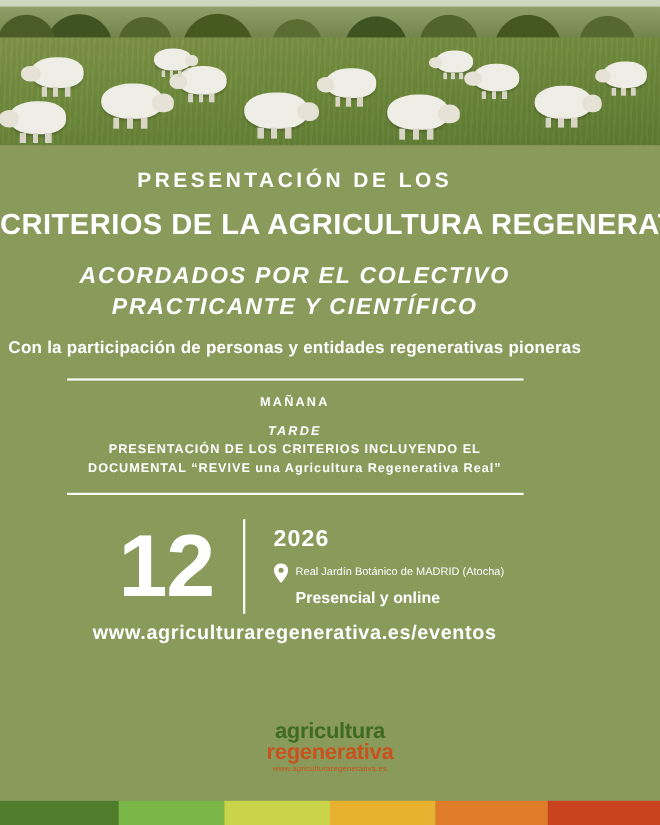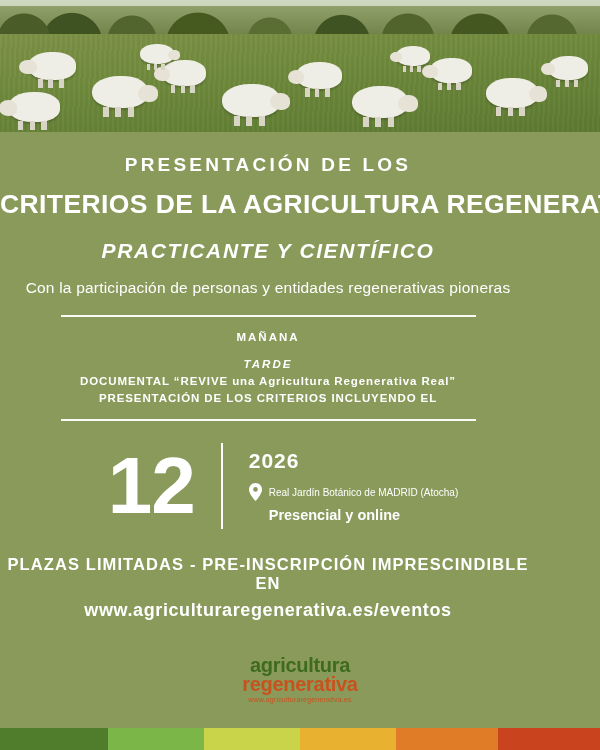--- a/index.html
+++ b/index.html
@@ -121,21 +121,21 @@
     margin-top: 17px;
     font-size: 21px;
     font-weight: bold;
     font-style: italic;
     letter-spacing: 1.6px;
     line-height: 1.35;
   }
   .participation {
     margin-top: 14px;
     font-size: 15.5px;
-    font-weight: normal;
+    font-weight: bold;
     letter-spacing: .2px;
   }
 
   .rule {
     width: 415px;
     height: 2px;
     background: #ffffff;
     margin: 18px auto 0;
     opacity: .95;
   }
@@ -336,32 +336,33 @@
     <div class="sheep flip" style="left:140px; top:44px;  width:34px; height:20px;"></div>
     <div class="sheep" style="left:396px; top:46px;  width:34px; height:20px;"></div>
   </div>
 
   <div class="content">
 
     <div class="kicker">PRESENTACIÓN DE LOS</div>
     <div class="headline">CRITERIOS DE LA AGRICULTURA REGENERATIVA</div>
 
     <div class="subhead">
+      <div>ACORDADOS POR EL COLECTIVO</div>
       <div>PRACTICANTE Y CIENTÍFICO</div>
     </div>
 
     <div class="participation">Con la participación de personas y entidades regenerativas pioneras</div>
 
     <div class="rule"></div>
 
     <div class="schedule">
       <div class="sched-title">MAÑANA</div>
       <div class="sched-title" style="margin-top:9px;font-style:italic;">TARDE</div>
+      <div class="sched-line">PRESENTACIÓN DE LOS CRITERIOS INCLUYENDO EL</div>
       <div class="sched-line">DOCUMENTAL “REVIVE una Agricultura Regenerativa Real”</div>
-      <div class="sched-line">PRESENTACIÓN DE LOS CRITERIOS INCLUYENDO EL</div>
     </div>
 
     <div class="rule bottom"></div>
 
     <div class="daterow">
       <div class="bigday">12</div>
       <div class="vbar"></div>
       <div class="dateinfo">
         <div class="month">
           <span class="year">2026</span>
@@ -370,21 +371,20 @@
           <svg class="pin" viewBox="0 0 13 18">
             <path d="M6.5 0C2.9 0 0 2.9 0 6.5C0 11.4 6.5 18 6.5 18S13 11.4 13 6.5C13 2.9 10.1 0 6.5 0Z" fill="#ffffff"></path>
             <circle cx="6.5" cy="6.4" r="2.3" fill="#8a9a5b"></circle>
           </svg>
           <span>Real Jardín Botánico de MADRID (Atocha)</span>
         </div>
         <div class="mode">Presencial y online</div>
       </div>
     </div>
 
-    <div class="limited">PLAZAS LIMITADAS - PRE-INSCRIPCIÓN IMPRESCINDIBLE EN</div>
     <div class="url">www.agriculturaregenerativa.es/eventos</div>
   </div>
 
   <div class="logos">
 
     <div class="logo-ar">
       <div class="l1">agricultura</div>
       <div class="l2">regenerativa</div>
       <div class="l3">www.agriculturaregenerativa.es</div>
     </div>

